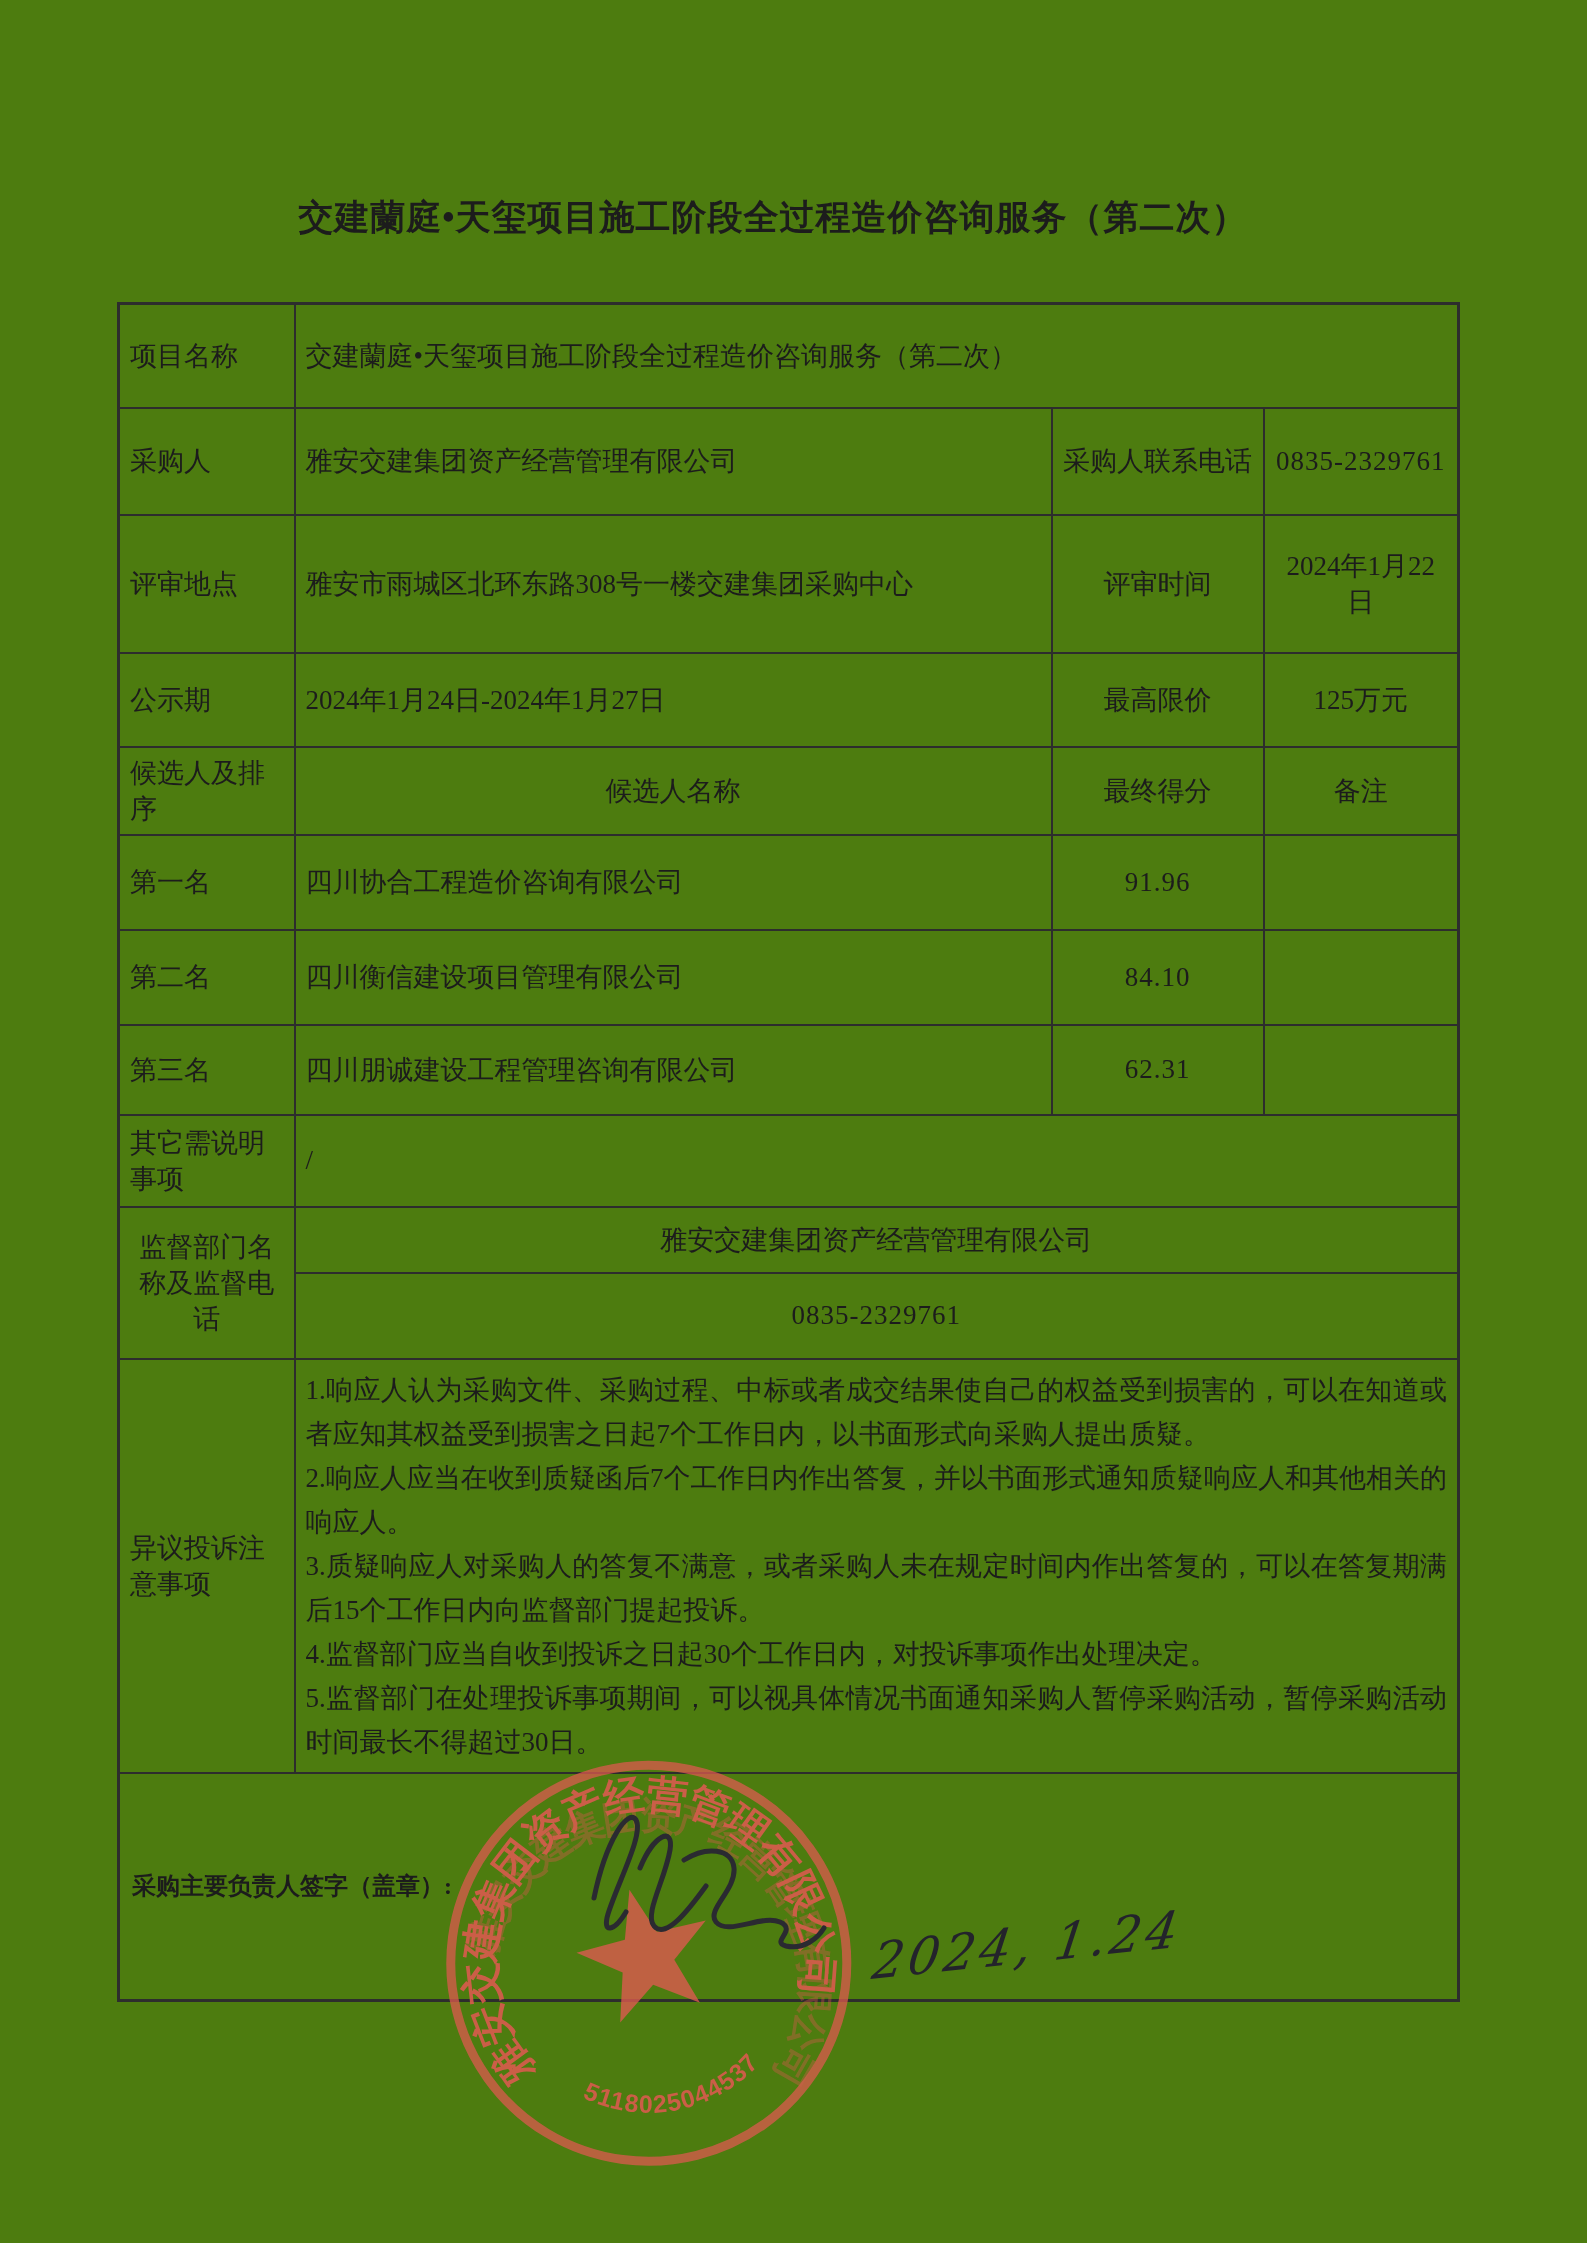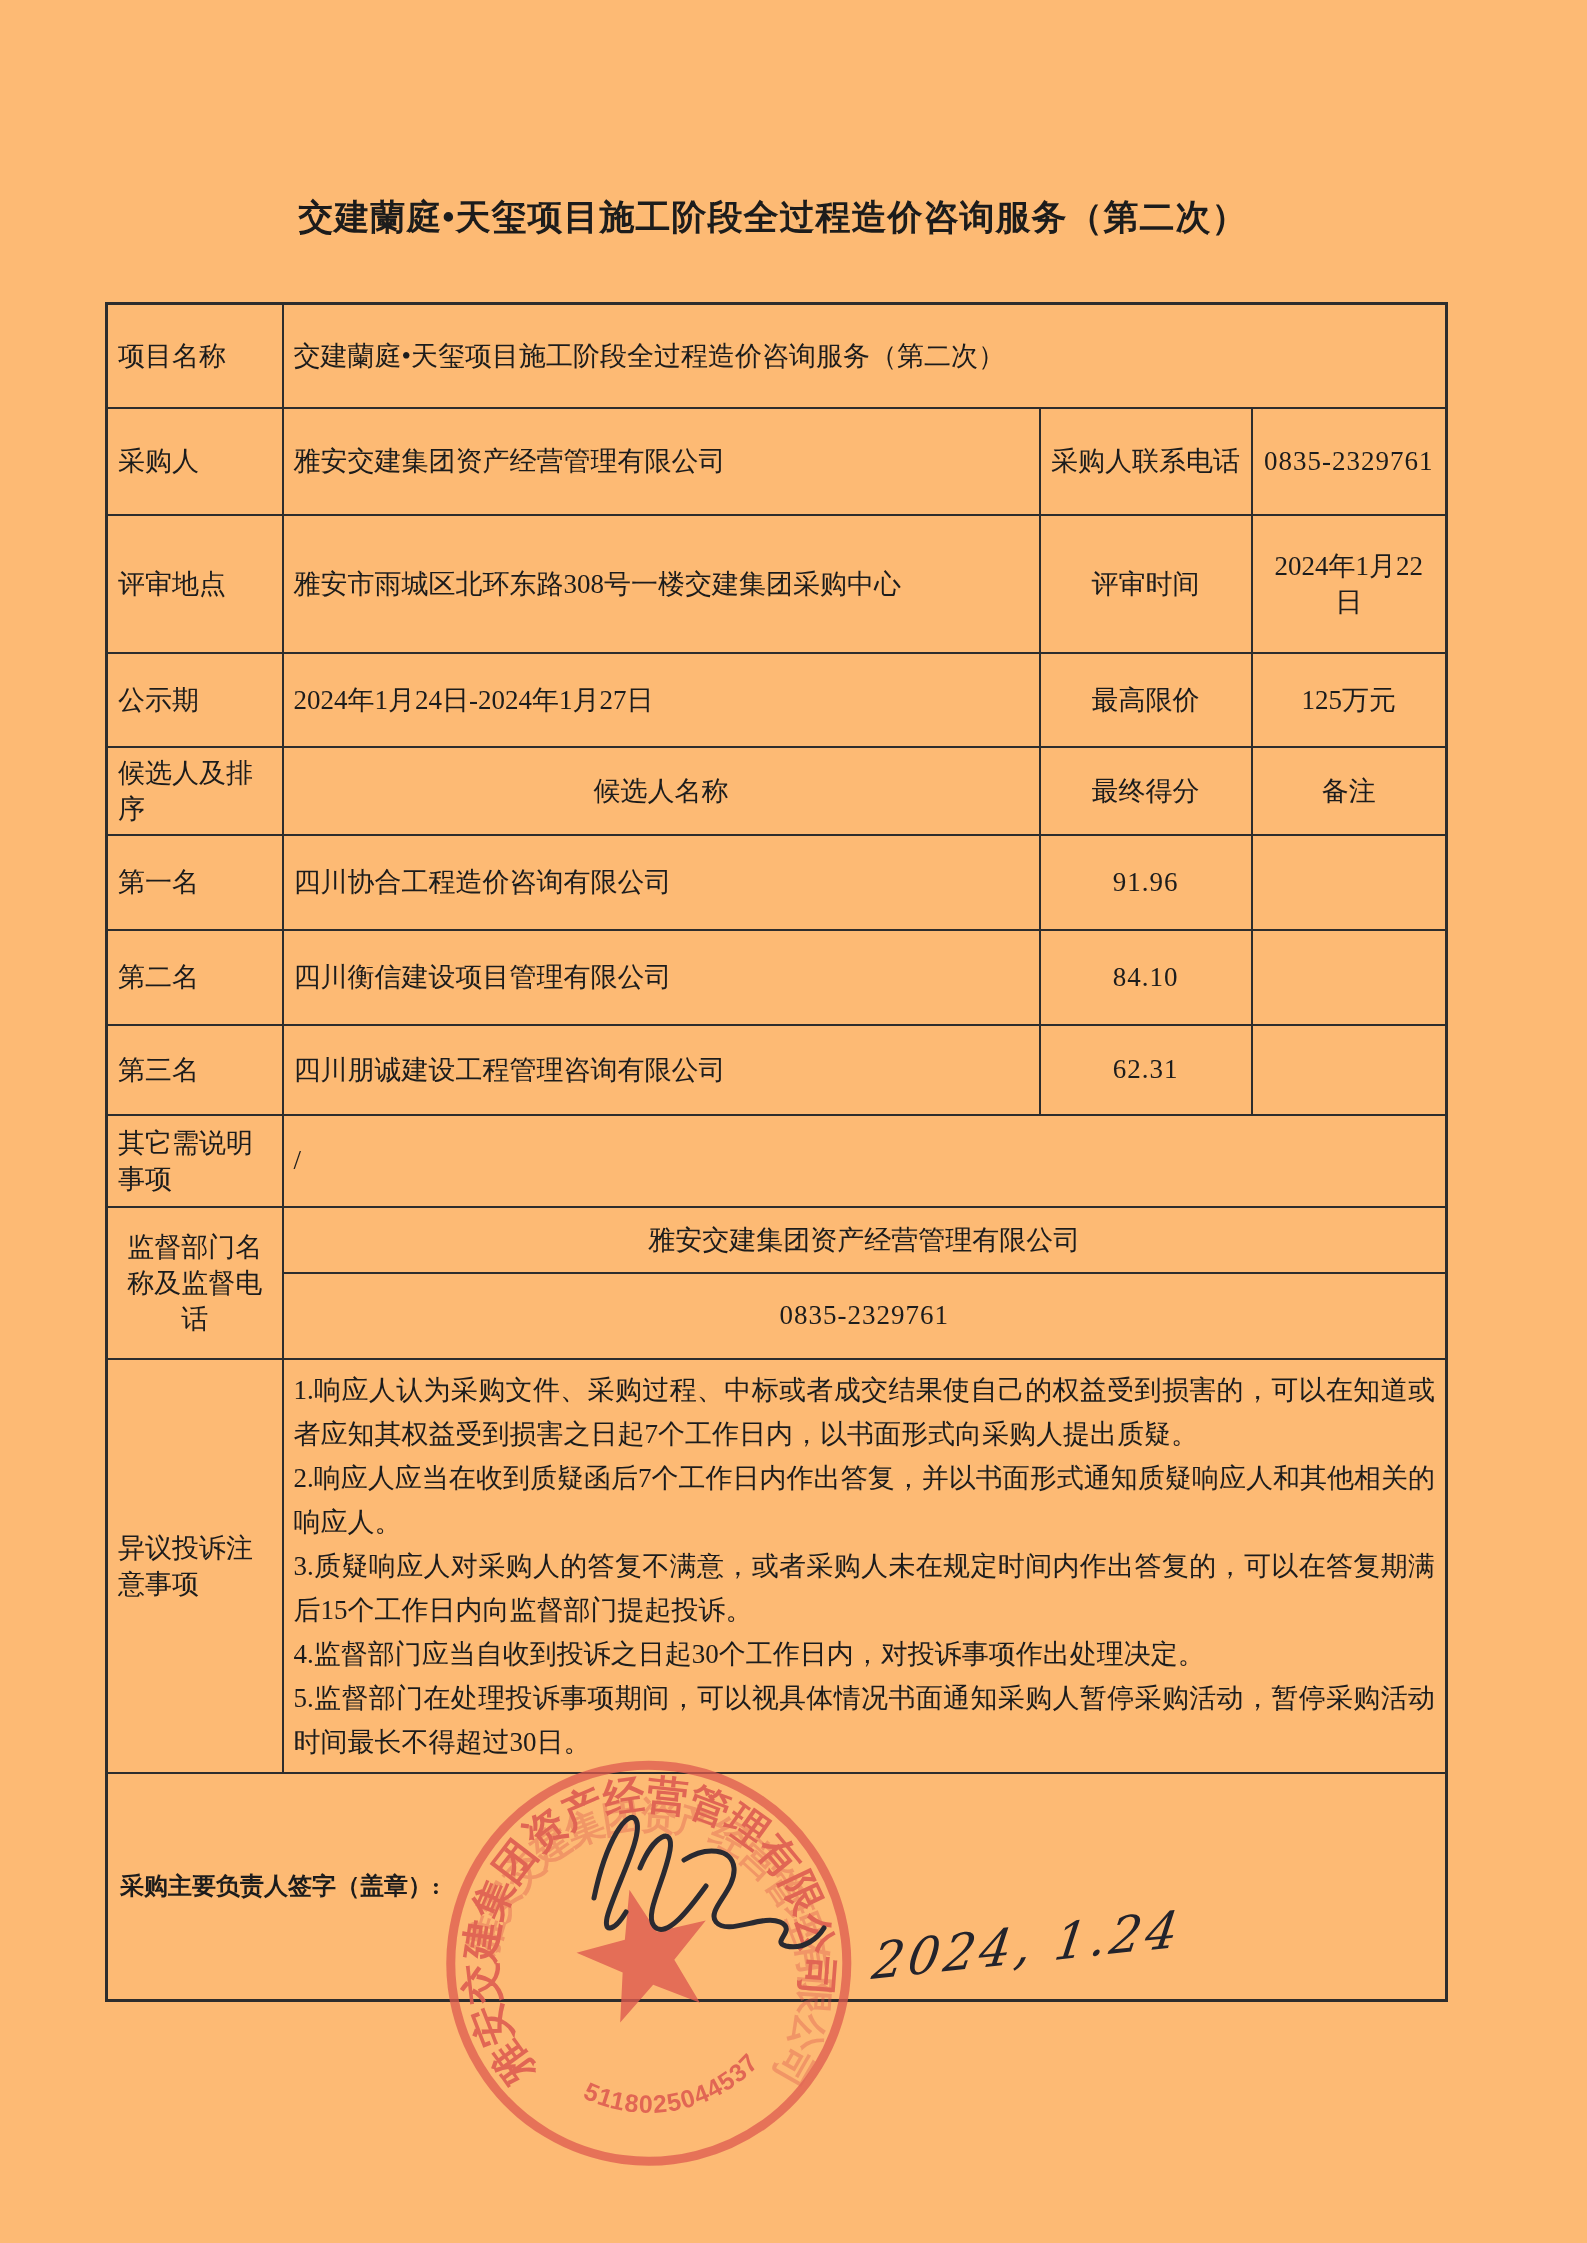--- a/index.html
+++ b/index.html
@@ -1,32 +1,32 @@
 <!DOCTYPE html>
 <html><head>
 <meta charset="utf-8">
 <style>
   html,body{margin:0;padding:0;background:#e8e8e8;}
   .page{
     position:relative;
     width:1587px;height:2243px;
     margin:0 auto;
-    background:#fdba74;
+    background:#4d7c0f;
     font-family:"Liberation Serif","DejaVu Serif",serif;
     color:#1c1c1c;
     overflow:hidden;
   }
   .title-block{
     position:absolute;left:103px;top:192px;width:1340px;
     text-align:center;font-weight:bold;line-height:1.5;
   }
   .title-line1{font-size:35px;letter-spacing:1px;}
   .title-line2{font-size:35px;letter-spacing:2px;}
   table.doc{
-    position:absolute;left:105px;top:302px;
+    position:absolute;left:117px;top:302px;
     width:1340px;
     border-collapse:collapse;
     table-layout:fixed;
     font-size:27px;
   }
   table.doc td{
     border:2px solid #2d2d2d;
     padding:4px 10px;
     vertical-align:middle;
     overflow:hidden;

